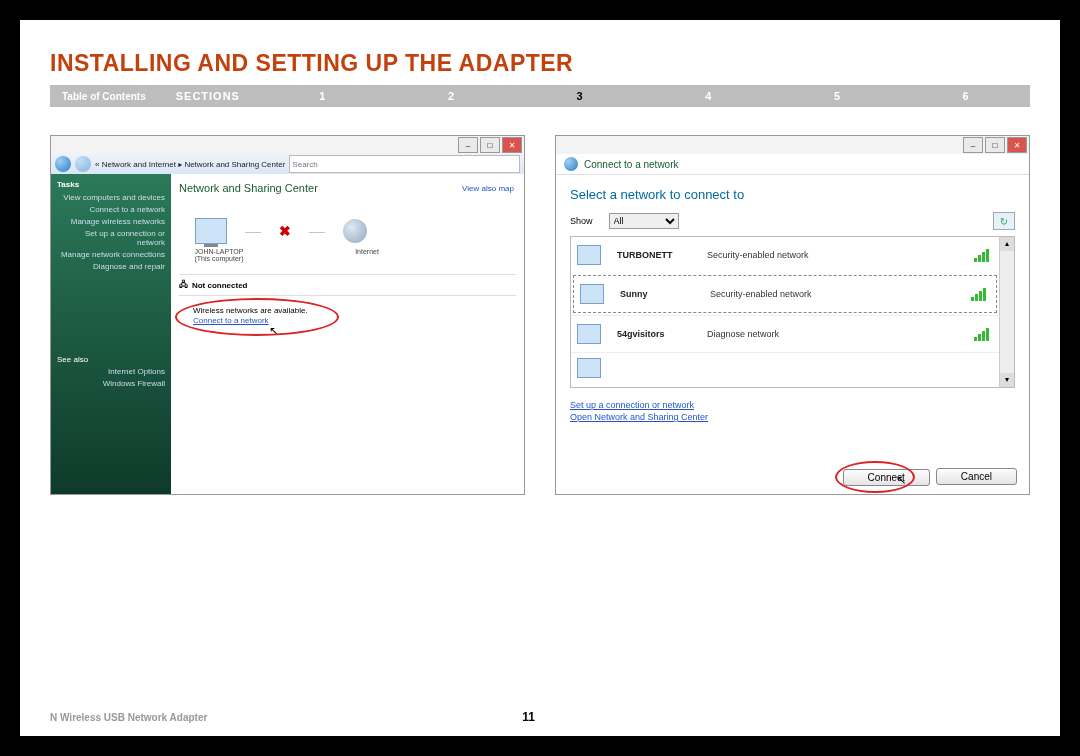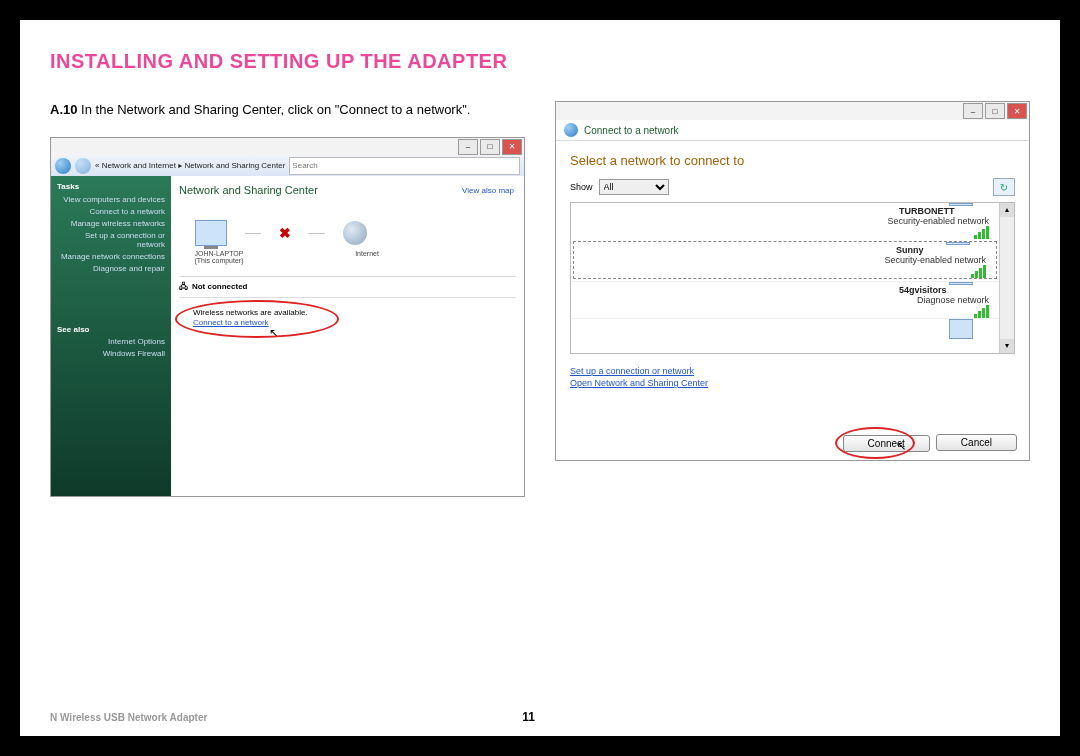--- a/index.html
+++ b/index.html
@@ -1,17 +1,17 @@
 <!DOCTYPE html>
 <html><head>
 <meta charset="utf-8">
 <style>
   html,body{margin:0;padding:0;background:#000;font-family:Arial,Helvetica,sans-serif;}
   .page{background:#fff;width:1040px;height:716px;margin:20px auto;position:relative;box-sizing:border-box;padding:30px 30px 0 30px;}
-  .title{color:#ec4899;font-weight:bold;font-size:20px;letter-spacing:0.5px;margin-bottom:8px;}
+  .title{color:#c2410c;font-weight:bold;font-size:23px;letter-spacing:0.5px;margin-bottom:8px;}
   .nav{background:#bdbdbd;height:22px;display:flex;align-items:center;font-size:11px;color:#fff;}
   .nav .toc{padding:0 12px;font-weight:bold;font-size:10px;}
   .nav .sec{color:#fff;font-weight:bold;letter-spacing:1px;padding:0 18px;font-size:11px;}
   .nav .num{flex:1;text-align:center;font-weight:bold;font-size:11px;}
   .nav .num.active{color:#000;}
   .cols{display:flex;gap:30px;margin-top:28px;}
   .col{flex:1;}
   .step{font-size:13px;line-height:1.35;color:#000;margin-bottom:18px;}
   .step b{font-weight:bold;}
   .shot{border:1px solid #999;position:relative;box-sizing:border-box;}
@@ -21,47 +21,47 @@
   .tbar .min,.tbar .max,.tbar .close{width:18px;height:14px;border:1px solid #999;background:#eaeaea;font-size:8px;display:flex;align-items:center;justify-content:center;}
   .tbar .close{background:#d9534f;color:#fff;}
   .addr{height:20px;background:linear-gradient(#eef3fb,#dbe6f5);display:flex;align-items:center;font-size:8px;color:#222;gap:4px;padding:0 4px;}
   .addr .circ{width:16px;height:16px;border-radius:50%;background:radial-gradient(circle at 30% 30%,#9fd1f5,#2b7cc4);}
   .addr input{flex:1;height:14px;font-size:8px;border:1px solid #bbb;background:#fff;}
   .addr .search{width:80px;height:14px;font-size:8px;border:1px solid #bbb;background:#fff;}
   .leftbody{display:flex;height:calc(100% - 38px);}
   .sidebar{width:120px;background:linear-gradient(#2b7a5a,#0e3a2a);color:#fff;font-size:8px;padding:6px;box-sizing:border-box;}
   .sidebar .hd{font-weight:bold;margin-bottom:4px;}
   .sidebar a{display:block;color:#cde;text-decoration:none;margin:3px 0;font-size:8px;text-align:right;}
-  .sidebar .see{margin-top:52px;font-weight:bold;}
+  .sidebar .see{margin-top:84px;font-weight:normal;}
   .main{flex:1;background:#fff;padding:8px;position:relative;font-size:8px;}
   .main .hd{color:#1a5a2e;font-size:11px;margin-bottom:24px;}
   .main .fullmap{position:absolute;right:10px;top:10px;color:#2255cc;font-size:8px;}
   .mapicons{display:flex;align-items:center;gap:18px;margin:8px 0 4px 16px;}
   .pc{width:30px;height:24px;background:#cde4f8;border:1px solid #7aa0c8;position:relative;}
   .pc::after{content:"";position:absolute;bottom:-4px;left:8px;width:14px;height:3px;background:#888;}
   .xmark{color:#c00;font-weight:bold;font-size:14px;}
   .globe{width:24px;height:24px;border-radius:50%;background:radial-gradient(circle at 35% 35%,#dfe9f2,#8fa7bd);}
   .labels{display:flex;gap:10px;font-size:7px;color:#444;margin-left:8px;}
   .labels div{width:64px;text-align:center;}
   .notconn{margin-top:12px;padding:3px 0;border-top:1px solid #ddd;border-bottom:1px solid #ddd;font-weight:bold;display:flex;align-items:center;gap:4px;}
   .circle-annot{position:absolute;border:2.5px solid #d22;border-radius:50%/50%;}
   .wn-line{margin:10px 0 1px 14px;}
   .wn-link{color:#2255cc;text-decoration:underline;margin-left:14px;cursor:pointer;}
   .cursor{position:absolute;font-size:12px;color:#000;}
   
   .shot.right{height:360px;background:#fff;position:relative;}
   .dlg-title{height:20px;display:flex;align-items:center;font-size:10px;color:#1a5a2e;padding-left:8px;gap:6px;border-bottom:1px solid #ddd;}
   .dlg-title .ico{width:14px;height:14px;border-radius:50%;background:radial-gradient(circle at 30% 30%,#9fd1f5,#2b7cc4);}
-  .rhd{color:#a16207;font-size:13px;margin:12px 14px 10px 14px;}
-  .showrow{font-size:9px;margin:0 14px 6px 14px;display:flex;align-items:center;gap:6px;}
+  .rhd{color:#0369a1;font-size:13px;margin:12px 14px 10px 14px;}
+  .showrow{font-size:9px;margin:0 14px 6px 14px;display:flex;align-items:center;gap:16px;}
   .showrow select{font-size:9px;width:70px;height:16px;border:1px solid #999;}
   .showrow .refresh{margin-left:auto;width:20px;height:16px;border:1px solid #9ab;background:#e8f0fa;display:flex;align-items:center;justify-content:center;color:#2a6;font-size:10px;}
   .netlist{margin:0 14px;border:1px solid #bbb;height:150px;position:relative;display:flex;}
   .netrows{flex:1;}
-  .netrow{display:flex;align-items:flex-end;height:36px;padding:0 10px 0 6px;font-size:9px;flex-direction:column;}
+  .netrow{display:flex;align-items:center;height:36px;padding:0 10px 0 6px;font-size:9px;}
   .netrow+.netrow{border-top:1px solid #eee;}
   .netrow.sel{border:1px dashed #888;margin:2px;}
   .neticon{width:22px;height:18px;background:#cde4f8;border:1px solid #7aa0c8;margin-right:16px;position:relative;}
   .bars{margin-left:auto;display:flex;align-items:flex-end;gap:1px;height:14px;}
   .bars span{width:3px;background:#3b3;}
   .bars span:nth-child(1){height:4px;}
   .bars span:nth-child(2){height:7px;}
   .bars span:nth-child(3){height:10px;}
   .bars span:nth-child(4){height:13px;}
   .nname{width:90px;font-weight:bold;color:#222;}
@@ -75,28 +75,34 @@
   .btns button{font-size:10px;padding:2px 24px;border:1px solid #888;background:linear-gradient(#fdfdfd,#e4e4e4);border-radius:3px;}
   .footer{position:absolute;bottom:12px;left:30px;right:30px;display:flex;align-items:center;font-size:10px;color:#999;font-weight:bold;}
   .footer .pn{margin:0 auto;color:#000;font-size:12px;}
 </style>
 </head>
 <body>
 
 <div class="page">
   <div class="title">INSTALLING AND SETTING UP THE ADAPTER</div>
 
+  <div class="nav">
+    <span class="toc">Table of Contents</span>
+    <span class="sec">SECTIONS</span>
+    <span class="num">1</span>
+    <span class="num">2</span>
+    <span class="num active">3</span>
+    <span class="num">4</span>
+    <span class="num">5</span>
+    <span class="num">6</span>
+  </div>
 
   <div class="cols">
 
     <div class="col">
-      <div class="step">
-        <b>A.10</b>
-        <span>In the Network and Sharing Center, click on "Connect to a network".</span>
-      </div>
 
       <div class="shot left">
         <div class="tbar">
           <div class="min">–</div>
           <div class="max">□</div>
           <div class="close">✕</div>
         </div>
         <div class="addr">
           <span class="circ"></span>
           <span class="circ" style="opacity:.5"></span>

